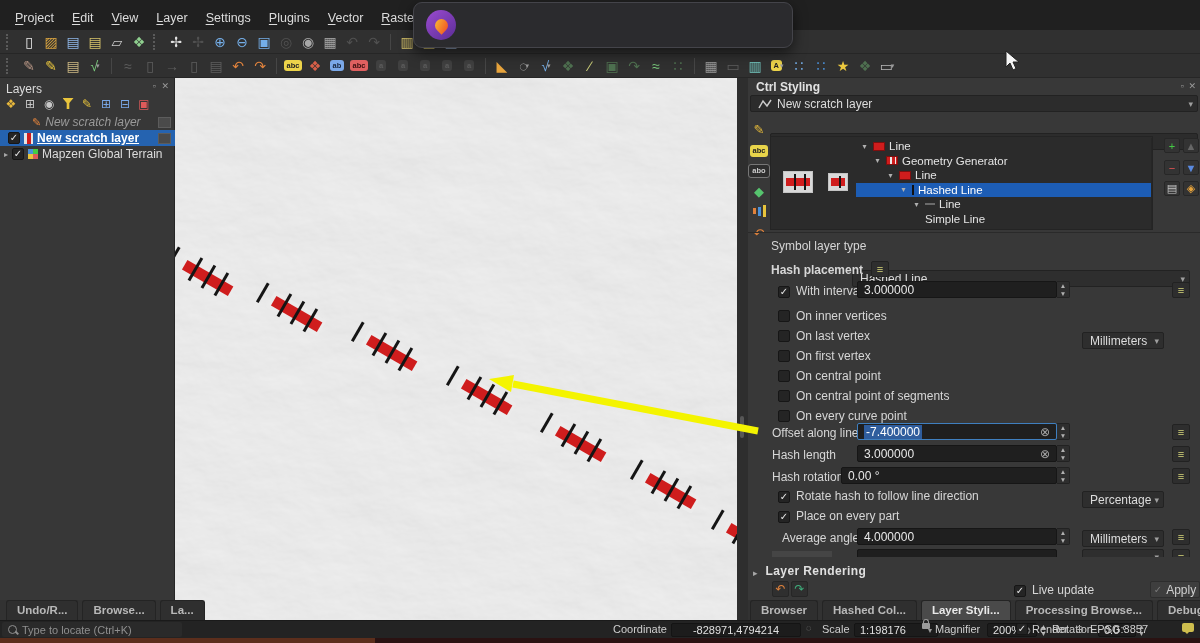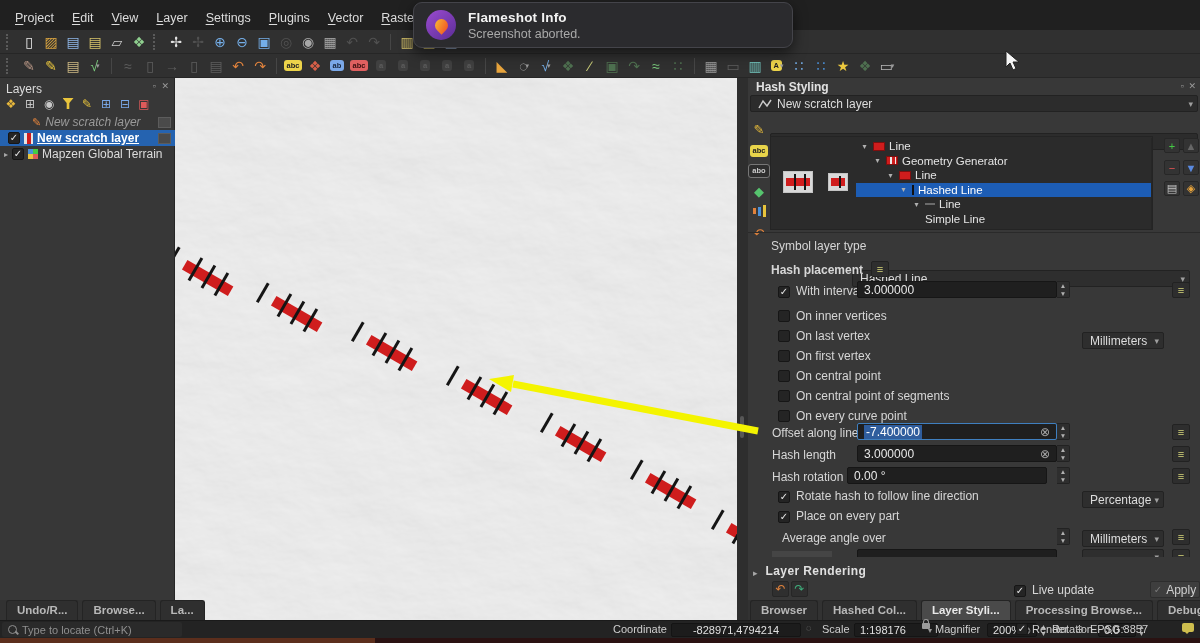--- a/index.html
+++ b/index.html
@@ -345,24 +345,20 @@
       <div class="tb-icon">
         <span class="glyph" style="color: rgb(184, 184, 184);">▭</span>
         <span class="dd-arrow">▾</span>
       </div>
     </div>
 
   <div id="notification">
     <div class="notif-circle">
         <div class="flame"></div>
       </div>
-    <div>
-      <div class="notif-title">Flameshot Info</div>
-      <div class="notif-msg">Screenshot aborted.</div>
-    </div>
   </div>
 
   <div id="layers-panel">
     <div class="abs" style="left:6px;top:4px;">Layers</div>
     <div class="abs panel-corner" style="right:18px;top:3px;">▫</div>
     <div class="abs panel-corner" style="right:5px;top:3px;">✕</div>
     <div id="layers-toolbar">
         <div class="tb-icon">
           <span class="glyph" style="color: rgb(232, 184, 60);">❖</span>
         </div>
@@ -488,21 +484,21 @@
           <div class="tick" style="left:26px;"></div>
         </div>
       </div>
   </div>
 
   <div id="splitter">
       <div class="handle"></div>
     </div>
 
   <div id="styling-panel">
-    <div class="abs panel-title" style="left:8px;top:2px;">Hash Styling</div>
+    <div class="abs panel-title" style="left:8px;top:2px;">Ctrl Styling</div>
     <div class="abs panel-corner" style="right:16px;top:3px;">▫</div>
     <div class="abs panel-corner" style="right:4px;top:3px;">✕</div>
 
     <div class="qcombo abs" style="left:2px;top:17px;width:448px;height:17px;background:#2c2c2c;">
       <svg width="14" height="12" style="margin-right:5px;flex:0 0 auto;">
         <polyline points="1,10 5,3 9,8 13,2" fill="none" stroke="#cccccc" stroke-width="1.5"></polyline>
       </svg>
       <span>New scratch layer</span>
     </div>
 
@@ -672,40 +668,43 @@
         <span>▼</span>
       </div>
     <div class="qcombo abs" style="left:334px;top:367px;width:82px;height:17px;">
       <span>Millimeters</span>
     </div>
     <span class="ddbtn abs" style="left:424px;top:368px;">≡</span>
 
     <div class="srow" style="left:24px;top:389px;height:17px;">
       <span class="rowlabel">Hash rotation</span>
     </div>
-    <div class="qinput abs" style="left:99px;top:389px;width:200px;height:17px;">
+    <div class="qinput abs" style="left:93px;top:389px;width:216px;height:17px;">
       <span>0.00 °</span>
     </div>
     <div class="spin abs" style="left:309px;top:389px;height:17px;">
         <span>▲</span>
         <span>▼</span>
       </div>
     <span class="ddbtn abs" style="left:424px;top:390px;">≡</span>
 
     <div class="srow" style="left:30px;top:411px;height:14px;gap:6px;">
       <span class="checkbox checked"></span>
       <span class="rowlabel">Rotate hash to follow line direction</span>
     </div>
     <div class="srow" style="left:30px;top:431px;height:14px;gap:6px;">
       <span class="checkbox checked"></span>
       <span class="rowlabel">Place on every part</span>
     </div>
 
     <div class="srow" style="left:34px;top:450px;height:17px;">
       <span class="rowlabel">Average angle over</span>
+    </div>
+    <div class="qinput abs" style="left:109px;top:450px;width:200px;height:17px;">
+      <span>4.000000</span>
     </div>
     <div class="spin abs" style="left:309px;top:450px;height:17px;">
         <span>▲</span>
         <span>▼</span>
       </div>
     <div class="qcombo abs" style="left:334px;top:450px;width:82px;height:17px;">
       <span>Millimeters</span>
     </div>
     <span class="ddbtn abs" style="left:424px;top:451px;">≡</span>
 

